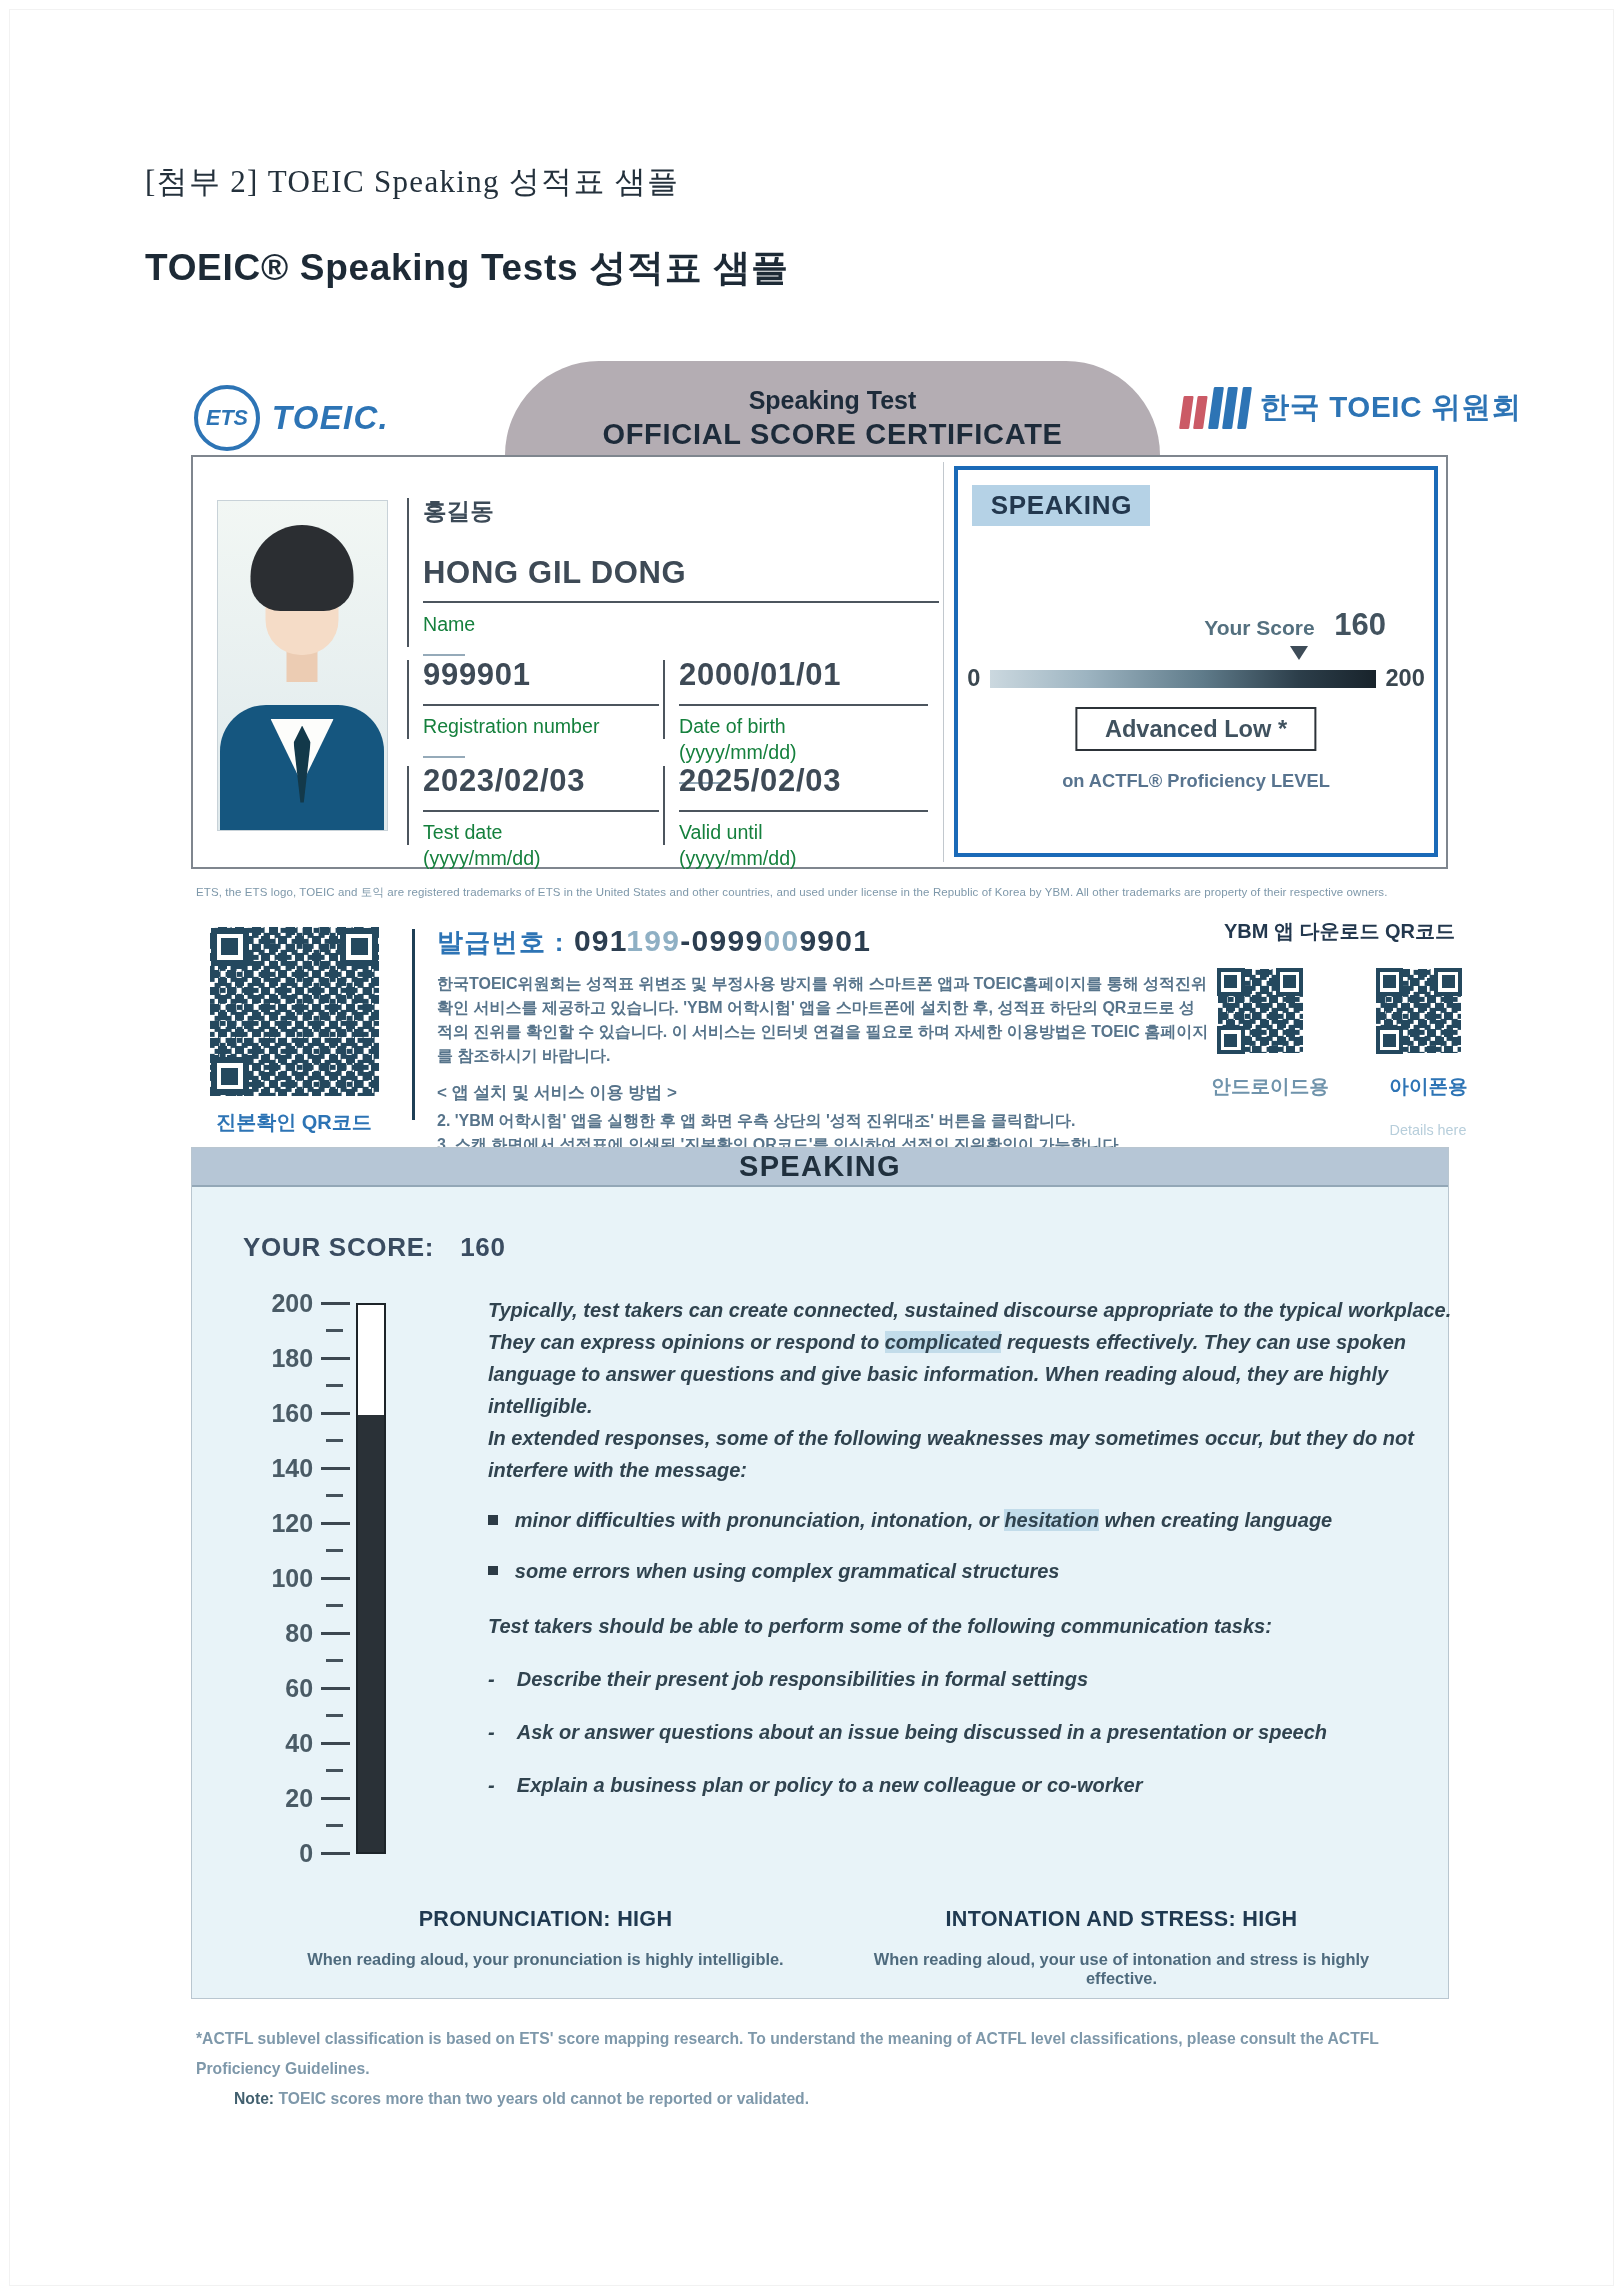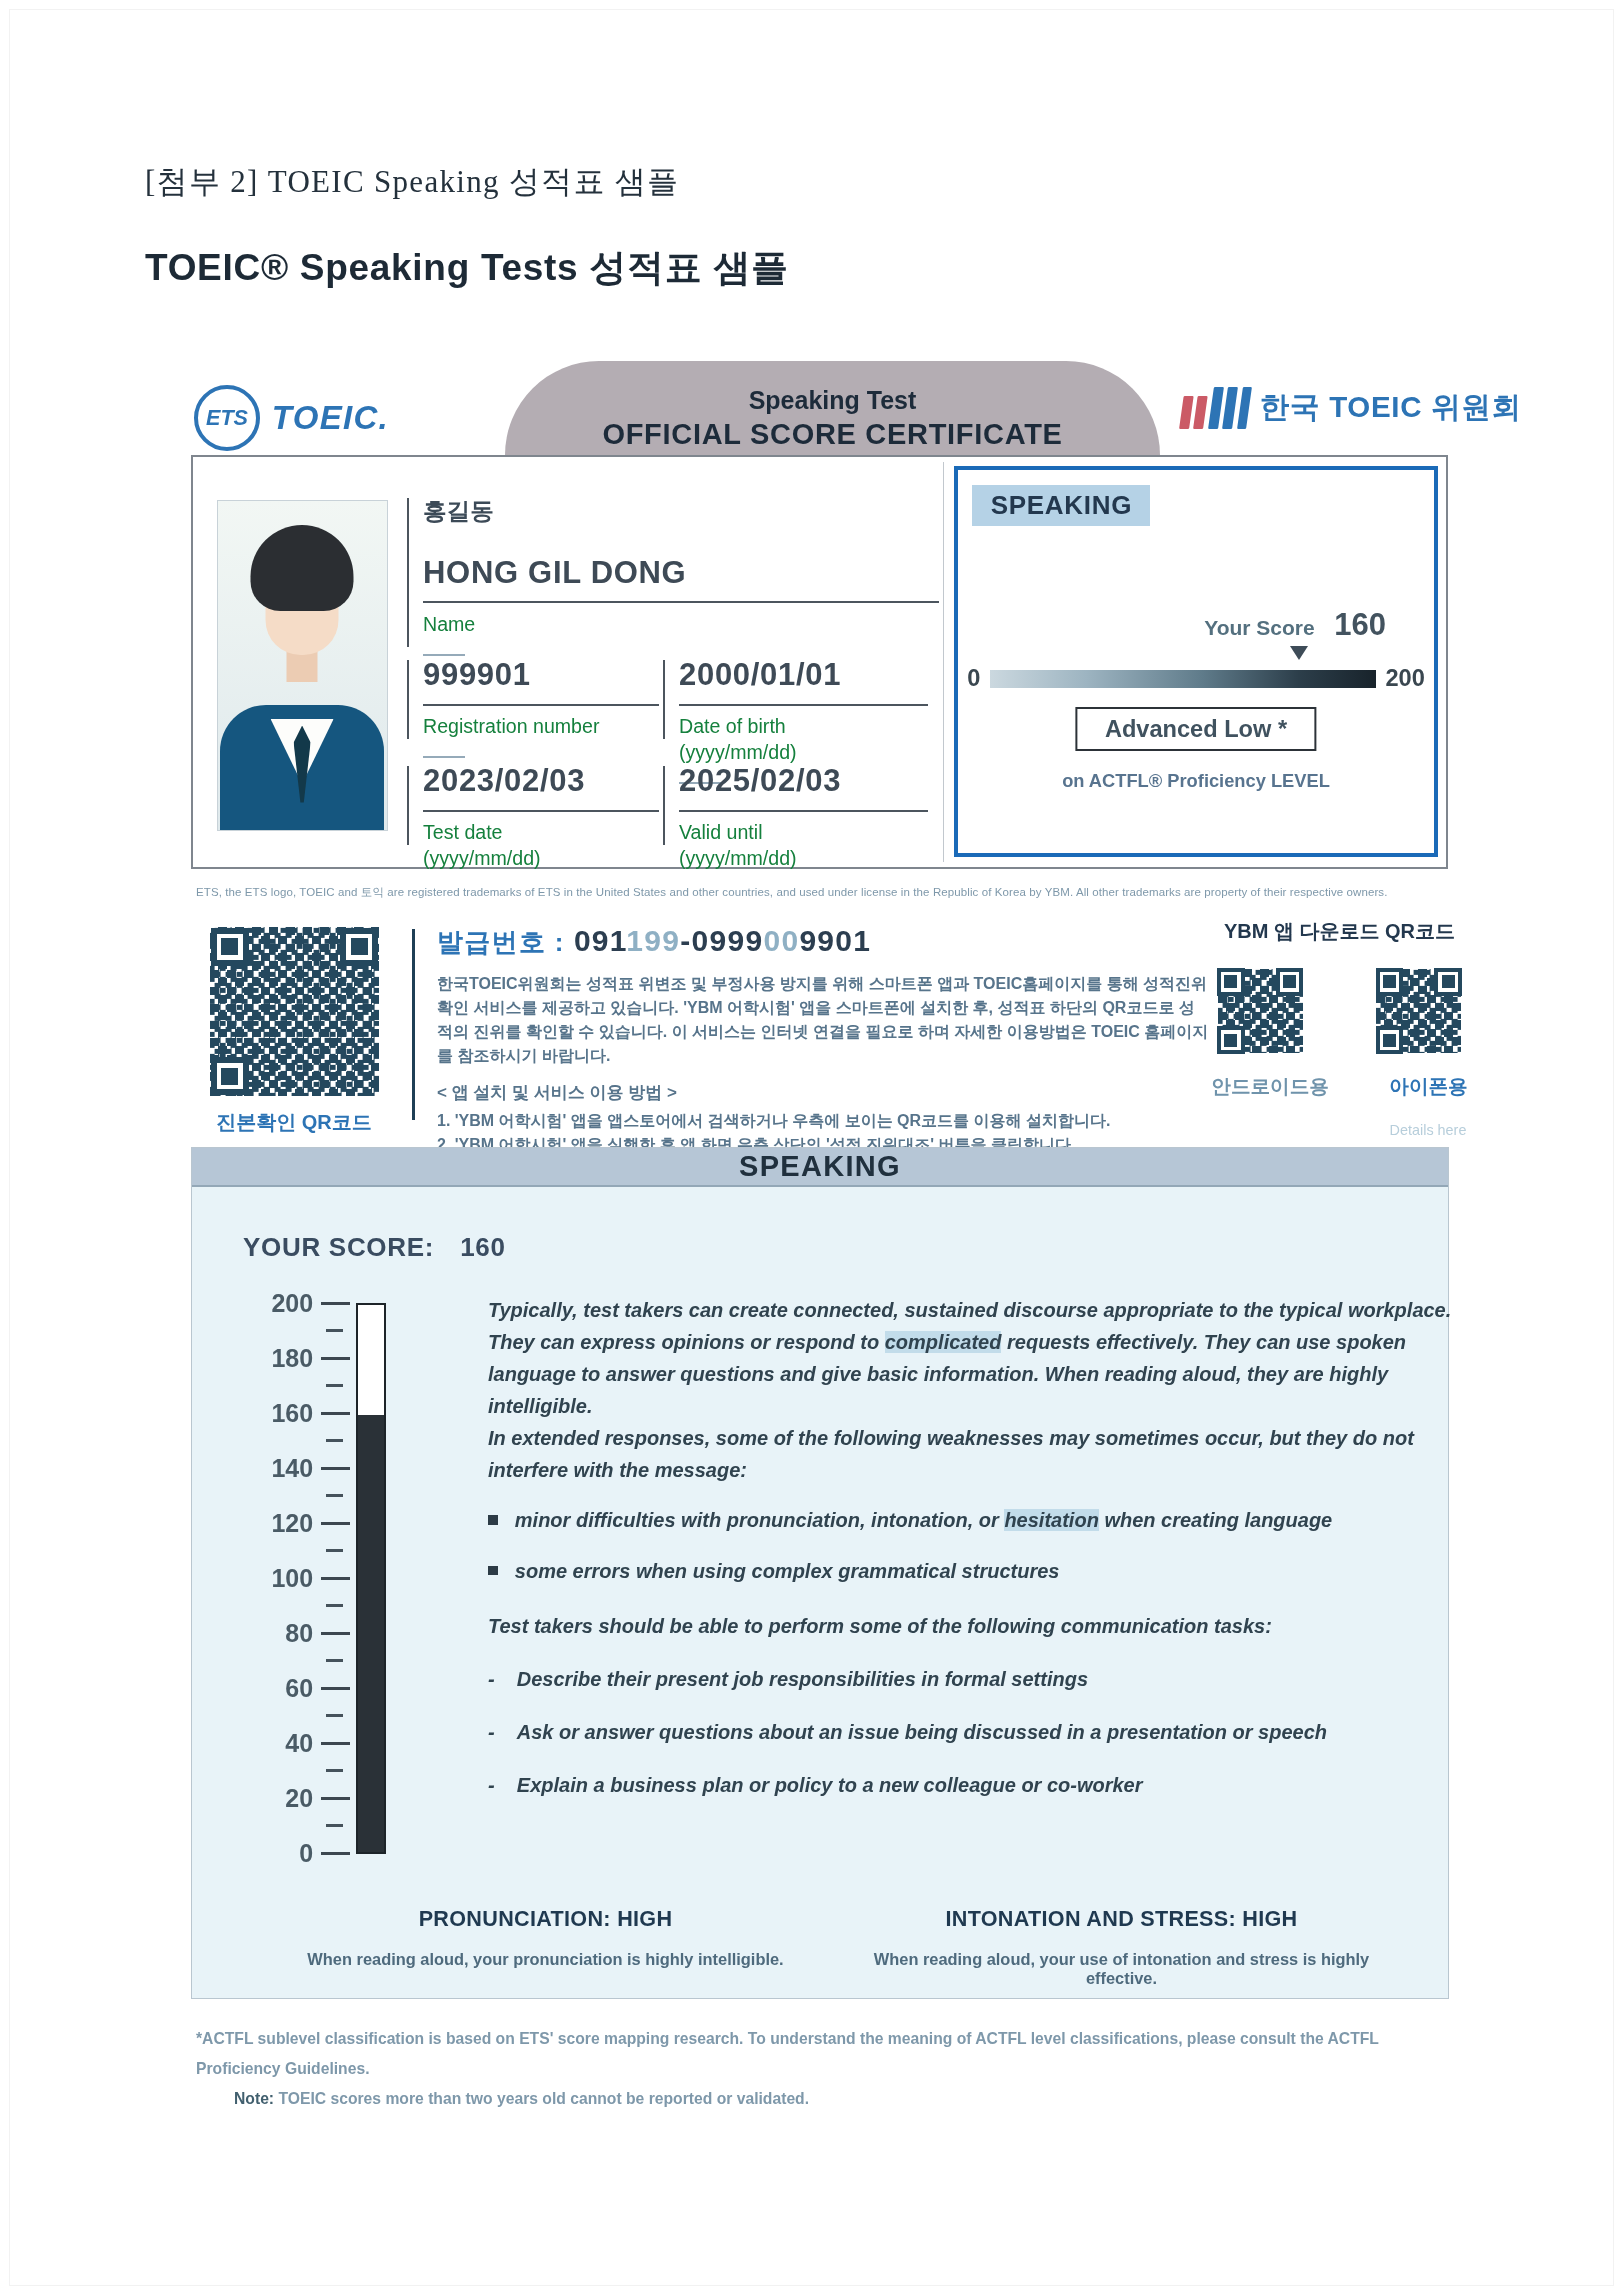--- a/index.html
+++ b/index.html
@@ -270,21 +270,20 @@
   <div class="issue-divider"></div>
 
   <div class="issue-block">
     <div class="issue-line">
       <span class="ilab">발급번호 :</span>
       <span class="num"><span class="d">091</span><span class="l">199</span><span class="d">-0999</span><span class="l">00</span><span class="d">9901</span></span>
     </div>
     <div class="issue-para">한국TOEIC위원회는 성적표 위변조 및 부정사용 방지를 위해 스마트폰 앱과 TOEIC홈페이지를 통해 성적진위확인 서비스를 제공하고 있습니다. 'YBM 어학시험' 앱을 스마트폰에 설치한 후, 성적표 하단의 QR코드로 성적의 진위를 확인할 수 있습니다. 이 서비스는 인터넷 연결을 필요로 하며 자세한 이용방법은 TOEIC 홈페이지를 참조하시기 바랍니다.</div>
     <div class="guide-title">&lt; 앱 설치 및 서비스 이용 방법 &gt;</div>
     <div class="steps">
-      <div class="step">1. 'YBM 어학시험' 앱을 앱스토어에서 검색하거나 우측에 보이는 QR코드를 이용해 설치합니다.</div>
       <div class="step">2. 'YBM 어학시험' 앱을 실행한 후 앱 화면 우측 상단의 '성적 진위대조' 버튼을 클릭합니다.</div>
       <div class="step">3. 스캔 화면에서 성적표에 인쇄된 '진본확인 QR코드'를 인식하여 성적의 진위확인이 가능합니다.</div>
     </div>
   </div>
 
   <div class="app-qr">
     <div class="app-qr-title">YBM 앱 다운로드 QR코드</div>
     <div class="app-qr-row">
       <div class="qr qr-small">
         <div class="noise"></div>

